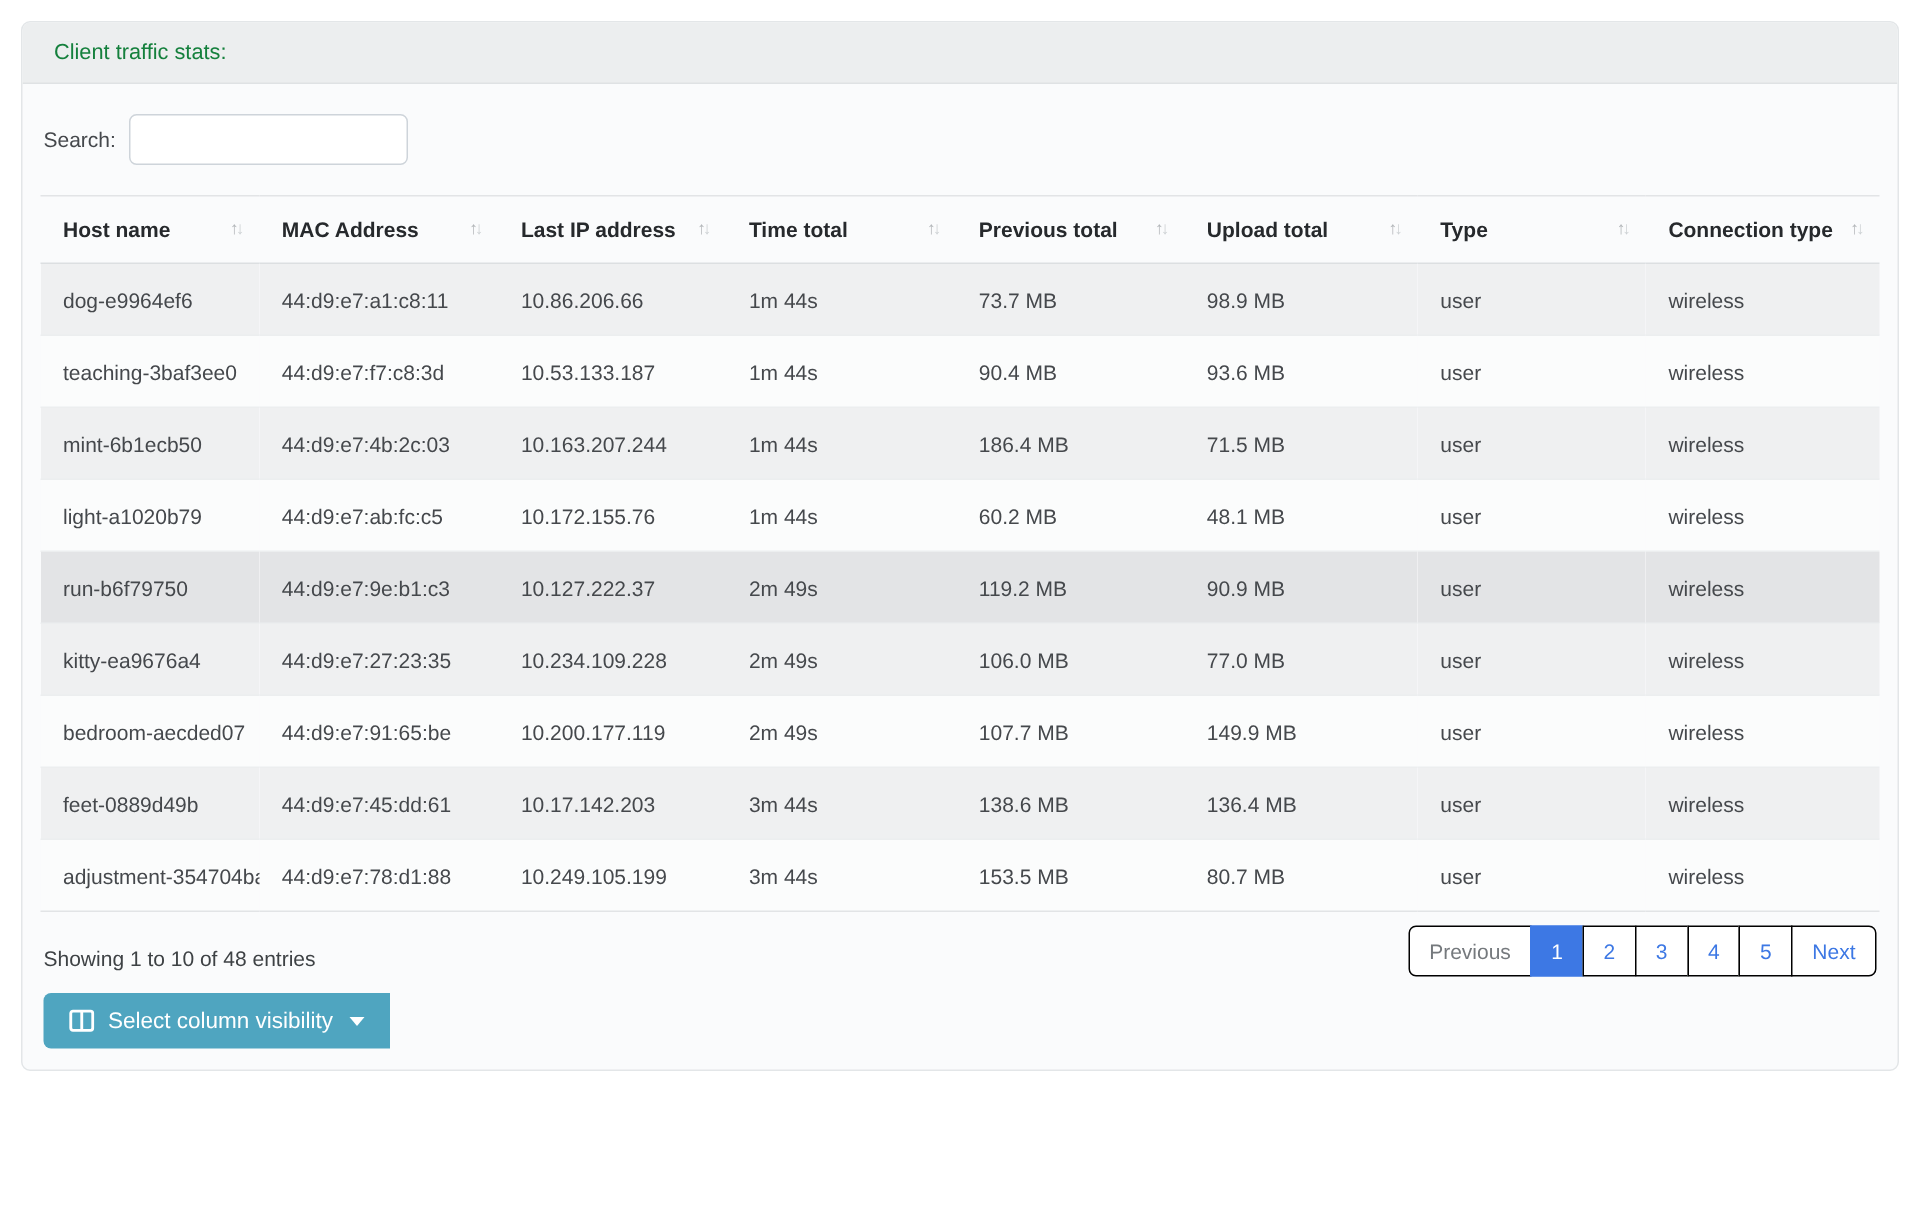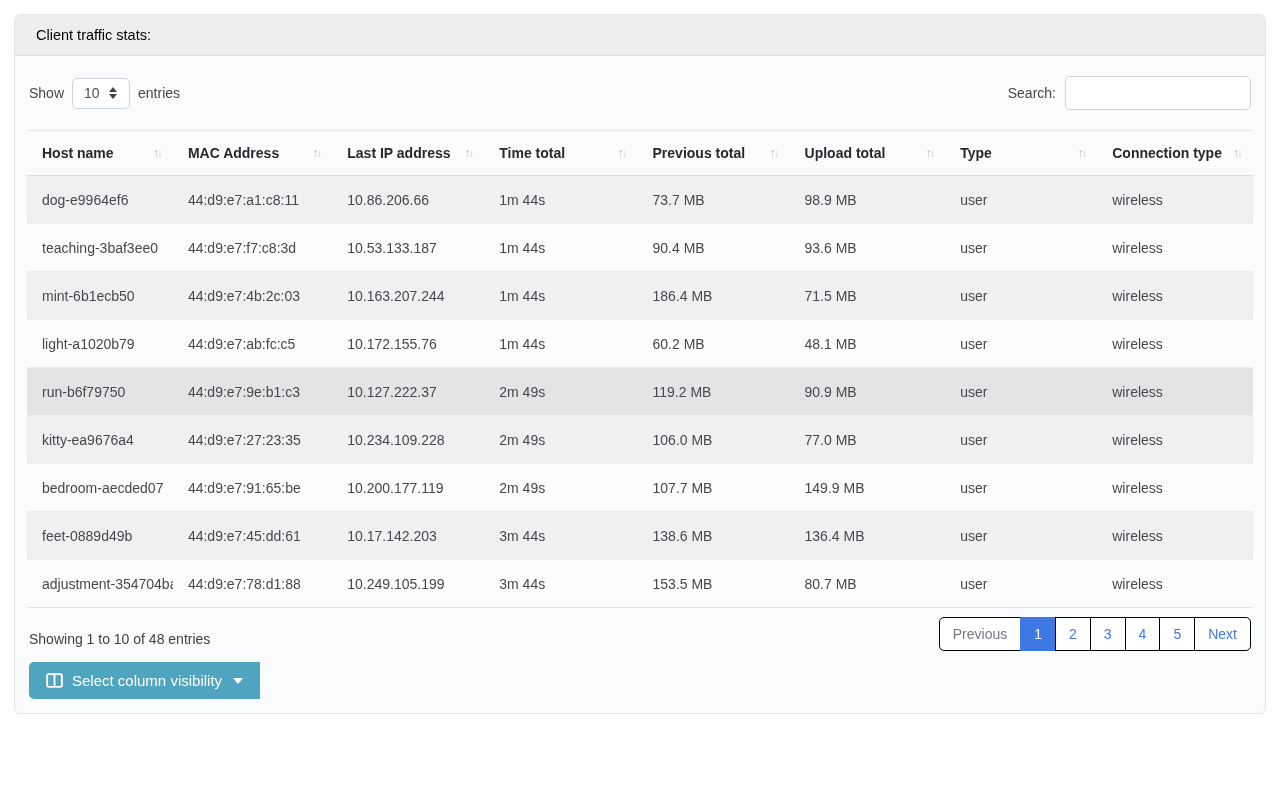--- a/index.html
+++ b/index.html
@@ -15,21 +15,21 @@
     background: #fafbfc;
     border: 1px solid #e3e6e8;
     border-radius: 6px;
     overflow: hidden;
   }
   .card-header {
     background: #eceeef;
     border-bottom: 1px solid #dfe2e4;
     padding: 12px 21px;
     font-size: 14.5px;
-    color: #000000;
+    color: #15803d;
   }
   .card-body { padding: 20px 12px 14px 12px; }
 
   
   .controls {
     display: flex;
     justify-content: space-between;
     align-items: center;
     padding: 0 2px;
     margin-bottom: 20px;
@@ -167,31 +167,20 @@
 <div class="page">
   <div class="card">
 
     <div class="card-header">
       <span>Client traffic stats:</span>
     </div>
 
     <div class="card-body">
 
       <div class="controls">
-        <div class="length-control">
-          <span>Show</span>
-          <div class="select-box">
-            <span>10</span>
-            <span class="updown">
-                <i class="up"></i>
-                <i class="down"></i>
-              </span>
-          </div>
-          <span>entries</span>
-        </div>
         <div class="search-control">
           <label>Search:</label>
           <input type="text" value="" style="">
         </div>
       </div>
 
       <table class="stats">
         <colgroup>
           <col class="c0">
             <col class="c1">

